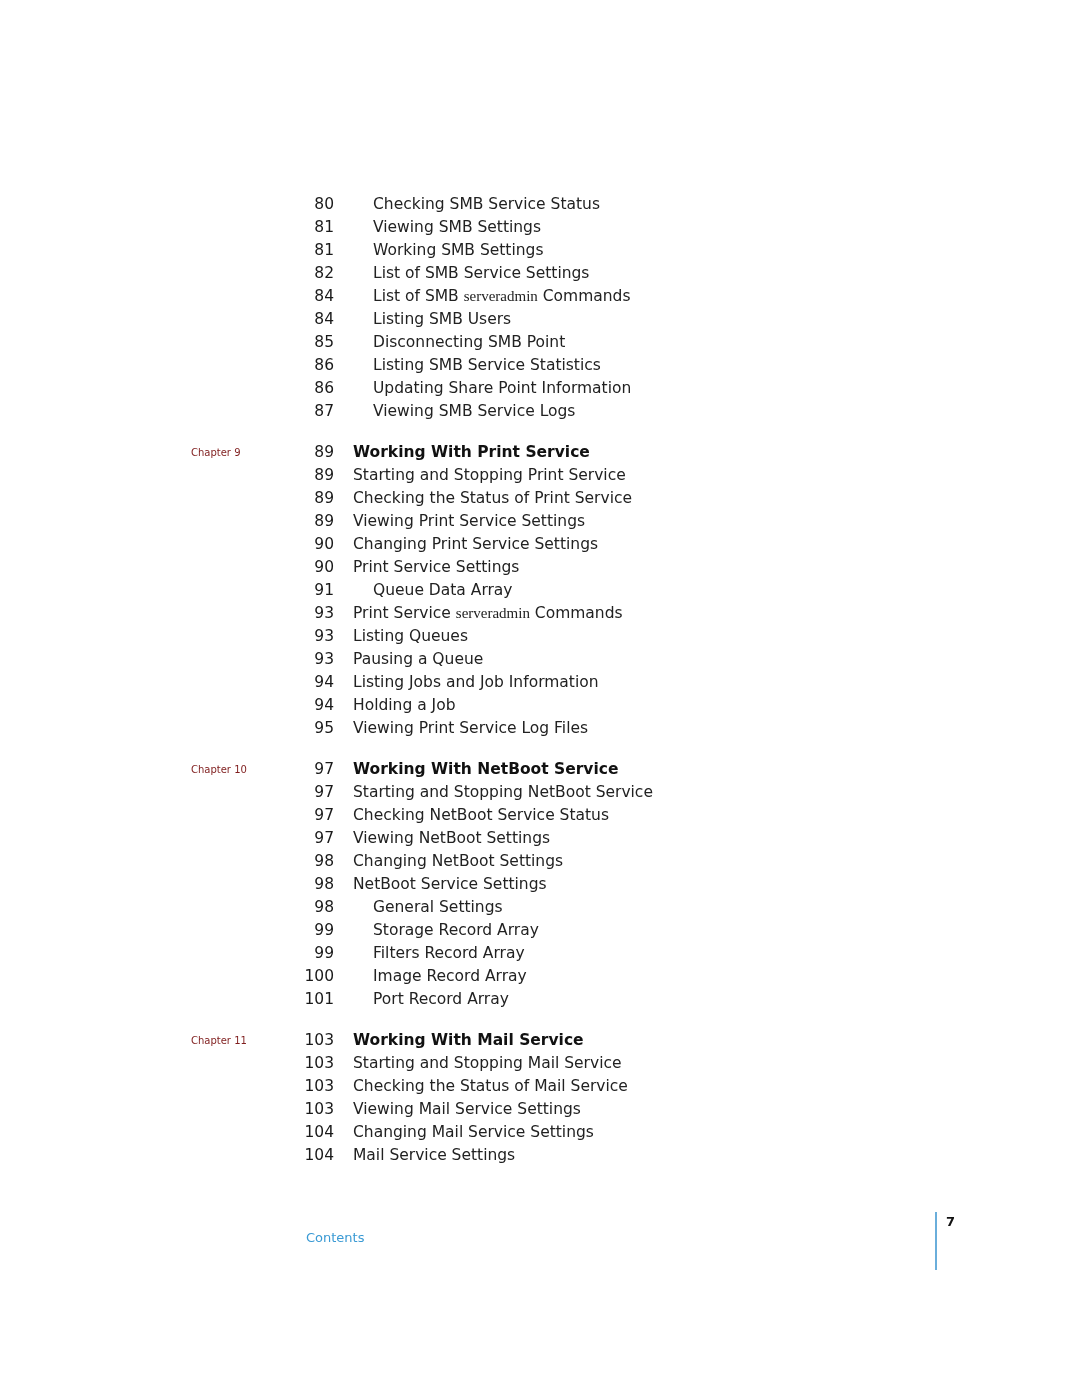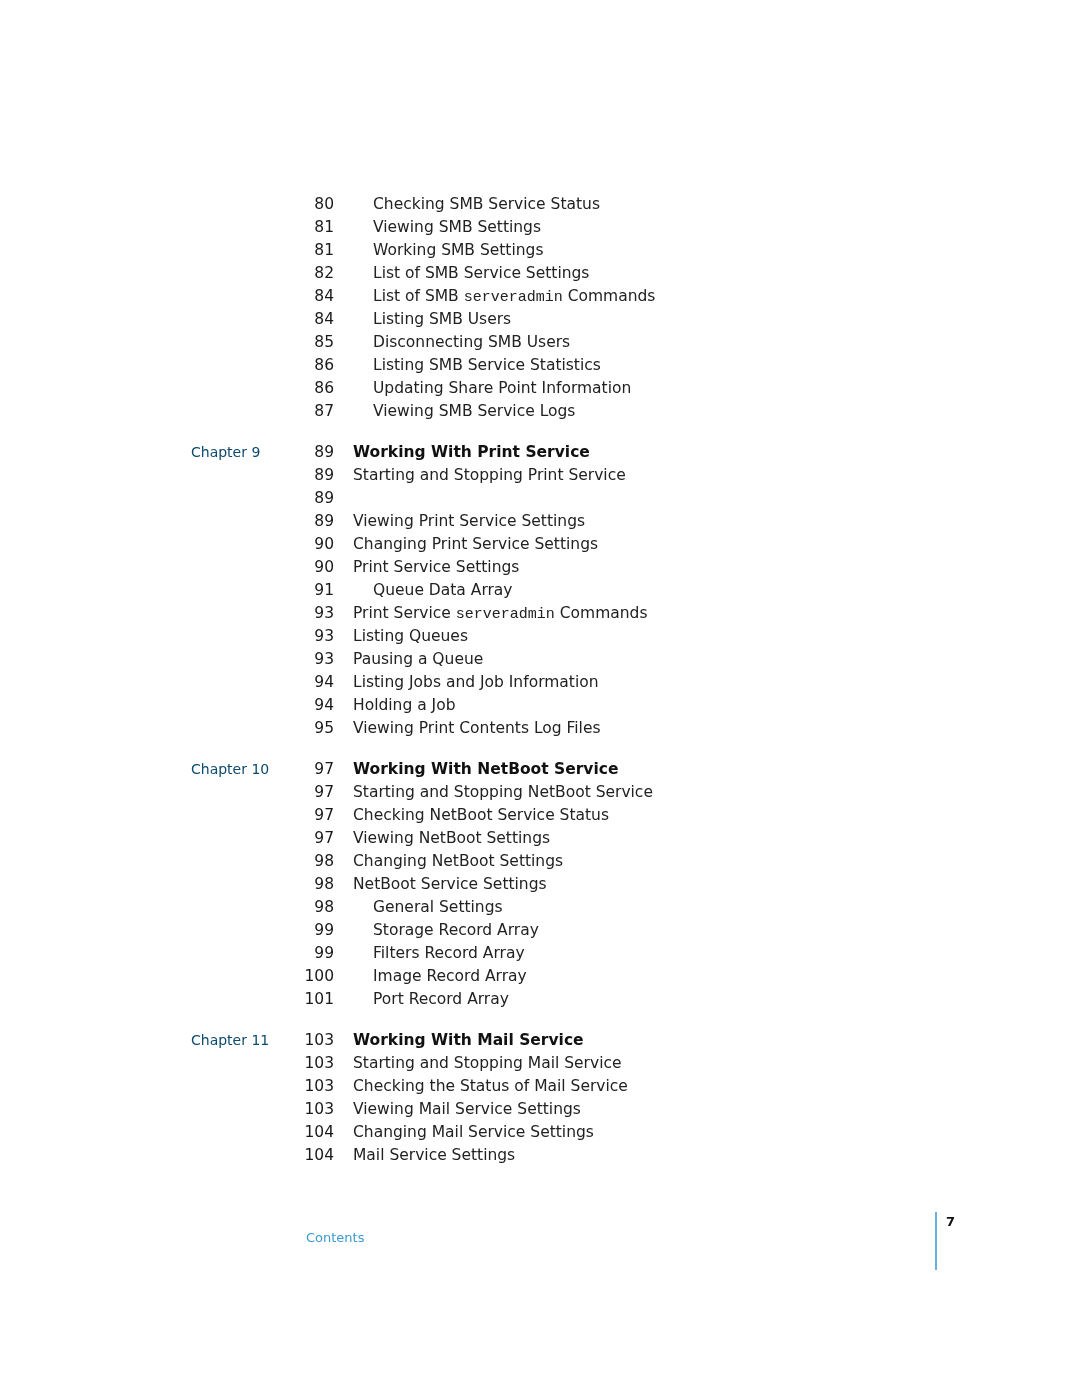--- a/index.html
+++ b/index.html
@@ -4,23 +4,23 @@
 <style>
   html, body { margin: 0; padding: 0; background: #ffffff; }
   body { width: 1080px; height: 1397px; position: relative; overflow: hidden;
          font-family: "DejaVu Sans", sans-serif; color: #1a1a1a; }
   .toc { position: absolute; left: 0; top: 193px; width: 1080px; padding-left: 46px; }
   .row { position: relative; height: 23px; line-height: 23px; font-size: 15.5px; }
   .num { position: absolute; right: 792px; width: 40px; text-align: right; color: #1a1a1a; font-weight: 500; }
   .title { position: absolute; left: 307px; white-space: nowrap; color: #222; }
   .row.indent .title { left: 327px; }
   .row.head .title { font-weight: bold; color: #111; }
-  .chapter { position: absolute; left: 145px; color: #0c4a6e; font-size: 14px; font-weight: 500; }
+  .chapter { position: absolute; left: 145px; color: #7f1d1d; font-size: 10px; font-weight: 500; }
   .gap { height: 18px; }
-  .mono { font-family: Liberation Mono, monospace; font-size: 15px; }
+  .mono { font-family: Liberation Serif, serif; font-size: 15px; }
   .footer-label { position: absolute; left: 306px; top: 1214px; font-size: 13px; color: #3a9ad4; margin-top: 16px; }
   .footer-rule { position: absolute; left: 935px; top: 1212px; width: 2px; height: 58px; background: #6aaedb; }
   .footer-page { position: absolute; left: 946px; top: 1214px; font-size: 13px; color: #111; font-weight: bold; }
 </style>
 </head>
 <body>
 
 <div class="toc" id="toc">
     <div class="row indent">
       <span class="num">80</span>
@@ -41,21 +41,21 @@
     <div class="row indent">
       <span class="num">84</span>
       <span class="title"><span>List of SMB </span><span class="mono">serveradmin</span><span> Commands</span></span>
     </div>
     <div class="row indent">
       <span class="num">84</span>
       <span class="title">Listing SMB Users</span>
     </div>
     <div class="row indent">
       <span class="num">85</span>
-      <span class="title">Disconnecting SMB Users</span>
+      <span class="title">Disconnecting SMB Point</span>
     </div>
     <div class="row indent">
       <span class="num">86</span>
       <span class="title">Listing SMB Service Statistics</span>
     </div>
     <div class="row indent">
       <span class="num">86</span>
       <span class="title">Updating Share Point Information</span>
     </div>
     <div class="row indent">
@@ -67,20 +67,21 @@
       <span class="chapter">Chapter 9</span>
       <span class="num">89</span>
       <span class="title">Working With Print Service</span>
     </div>
     <div class="row">
       <span class="num">89</span>
       <span class="title">Starting and Stopping Print Service</span>
     </div>
     <div class="row">
       <span class="num">89</span>
+      <span class="title">Checking the Status of Print Service</span>
     </div>
     <div class="row">
       <span class="num">89</span>
       <span class="title">Viewing Print Service Settings</span>
     </div>
     <div class="row">
       <span class="num">90</span>
       <span class="title">Changing Print Service Settings</span>
     </div>
     <div class="row">
@@ -106,21 +107,21 @@
     <div class="row">
       <span class="num">94</span>
       <span class="title">Listing Jobs and Job Information</span>
     </div>
     <div class="row">
       <span class="num">94</span>
       <span class="title">Holding a Job</span>
     </div>
     <div class="row">
       <span class="num">95</span>
-      <span class="title">Viewing Print Contents Log Files</span>
+      <span class="title">Viewing Print Service Log Files</span>
     </div>
     <div class="gap"></div>
     <div class="row head">
       <span class="chapter">Chapter 10</span>
       <span class="num">97</span>
       <span class="title">Working With NetBoot Service</span>
     </div>
     <div class="row">
       <span class="num">97</span>
       <span class="title">Starting and Stopping NetBoot Service</span>

